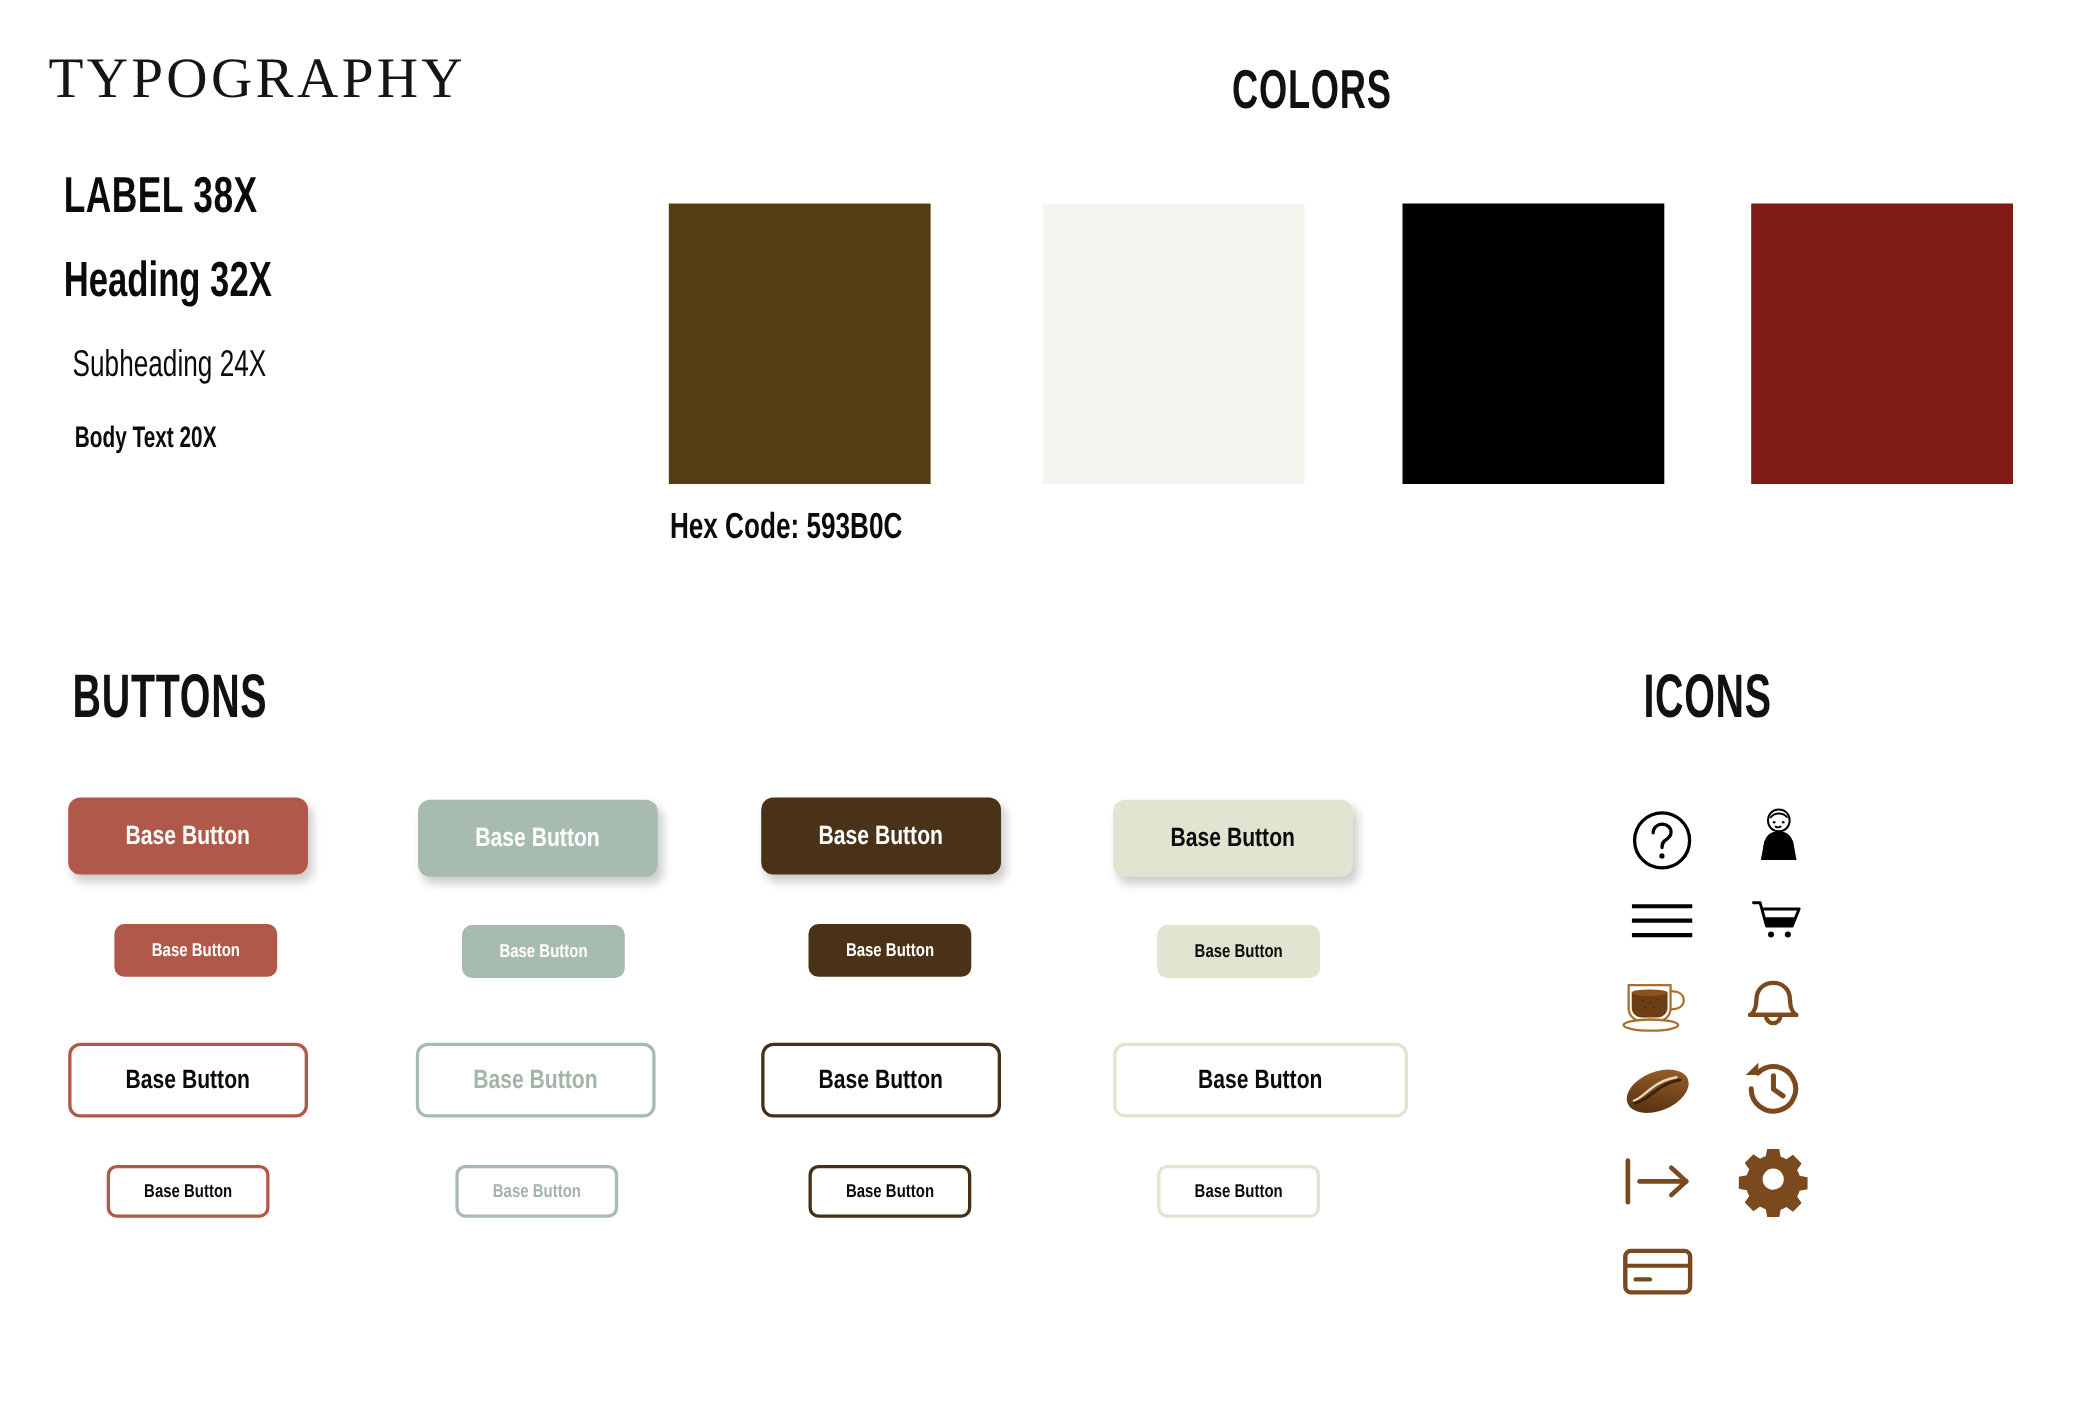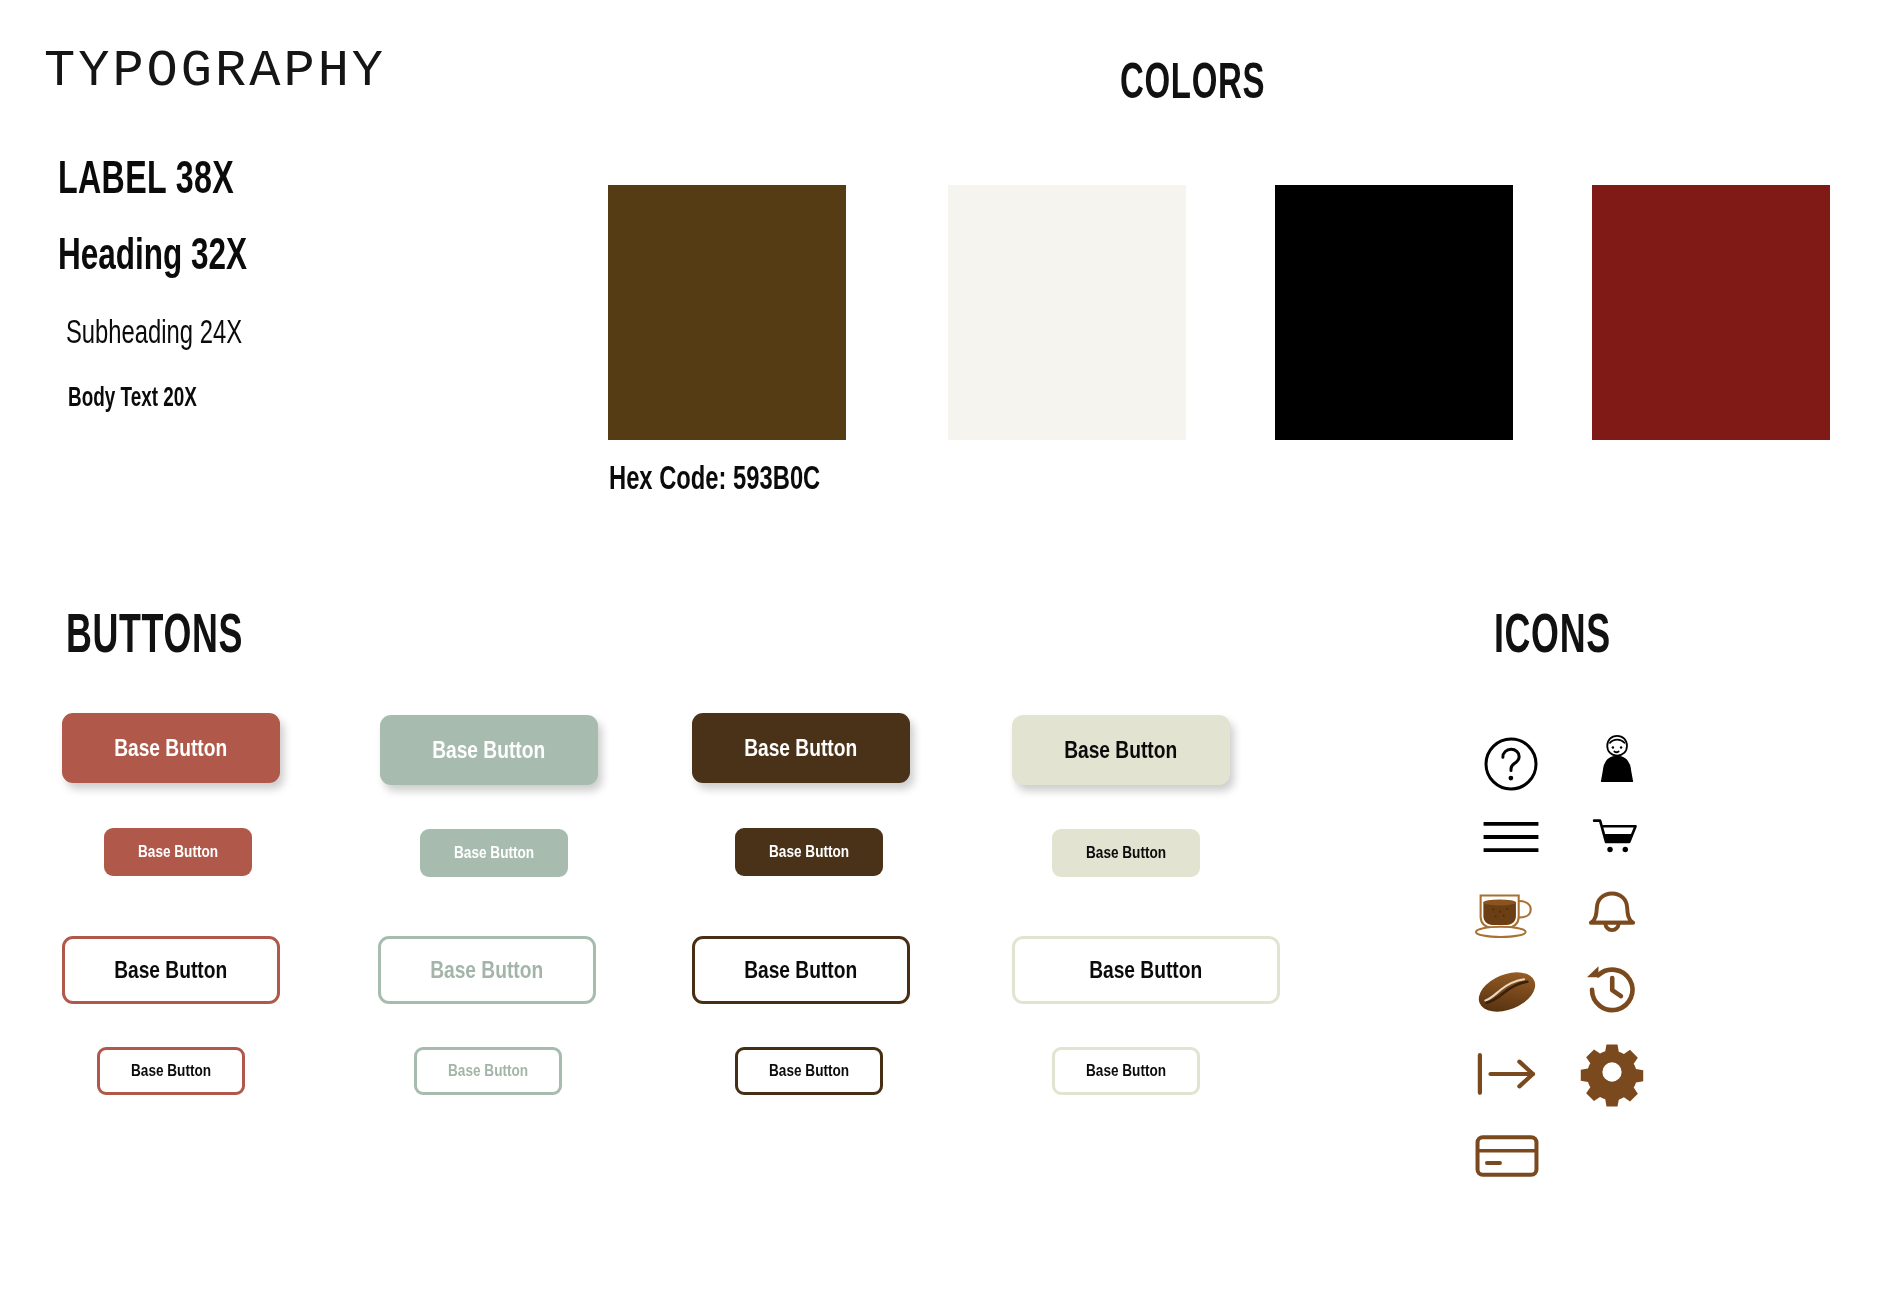--- a/index.html
+++ b/index.html
@@ -25,21 +25,21 @@
     position: absolute;
     color: #111111;
     white-space: nowrap;
   }
   #title-typography {
     left: 44px;
     top: 42px;
     font-size: 52px;
     font-weight: 300;
     letter-spacing: 3px;
-    font-family: Liberation Mono, monospace;
+    font-family: Liberation Serif, serif;
     color: #151515;
   }
   #title-colors {
     left: 1120px;
     top: 52px;
     font-size: 50px;
     font-weight: 700;
     letter-spacing: 1px;
     transform: scaleX(0.66);
     transform-origin: left top;
@@ -126,20 +126,21 @@
     position: absolute;
     box-sizing: border-box;
     display: flex;
     align-items: center;
     justify-content: center;
     white-space: nowrap;
     font-family: "Liberation Sans", sans-serif;
     font-weight: 700;
     cursor: pointer;
     user-select: none;
+    margin-top: 12px;
   }
   .btn span {
     display: inline-block;
     transform: scaleX(0.80);
   }
   .btn.lg {
     width: 218px;
     height: 70px;
     border-radius: 11px;
     font-size: 24px;

